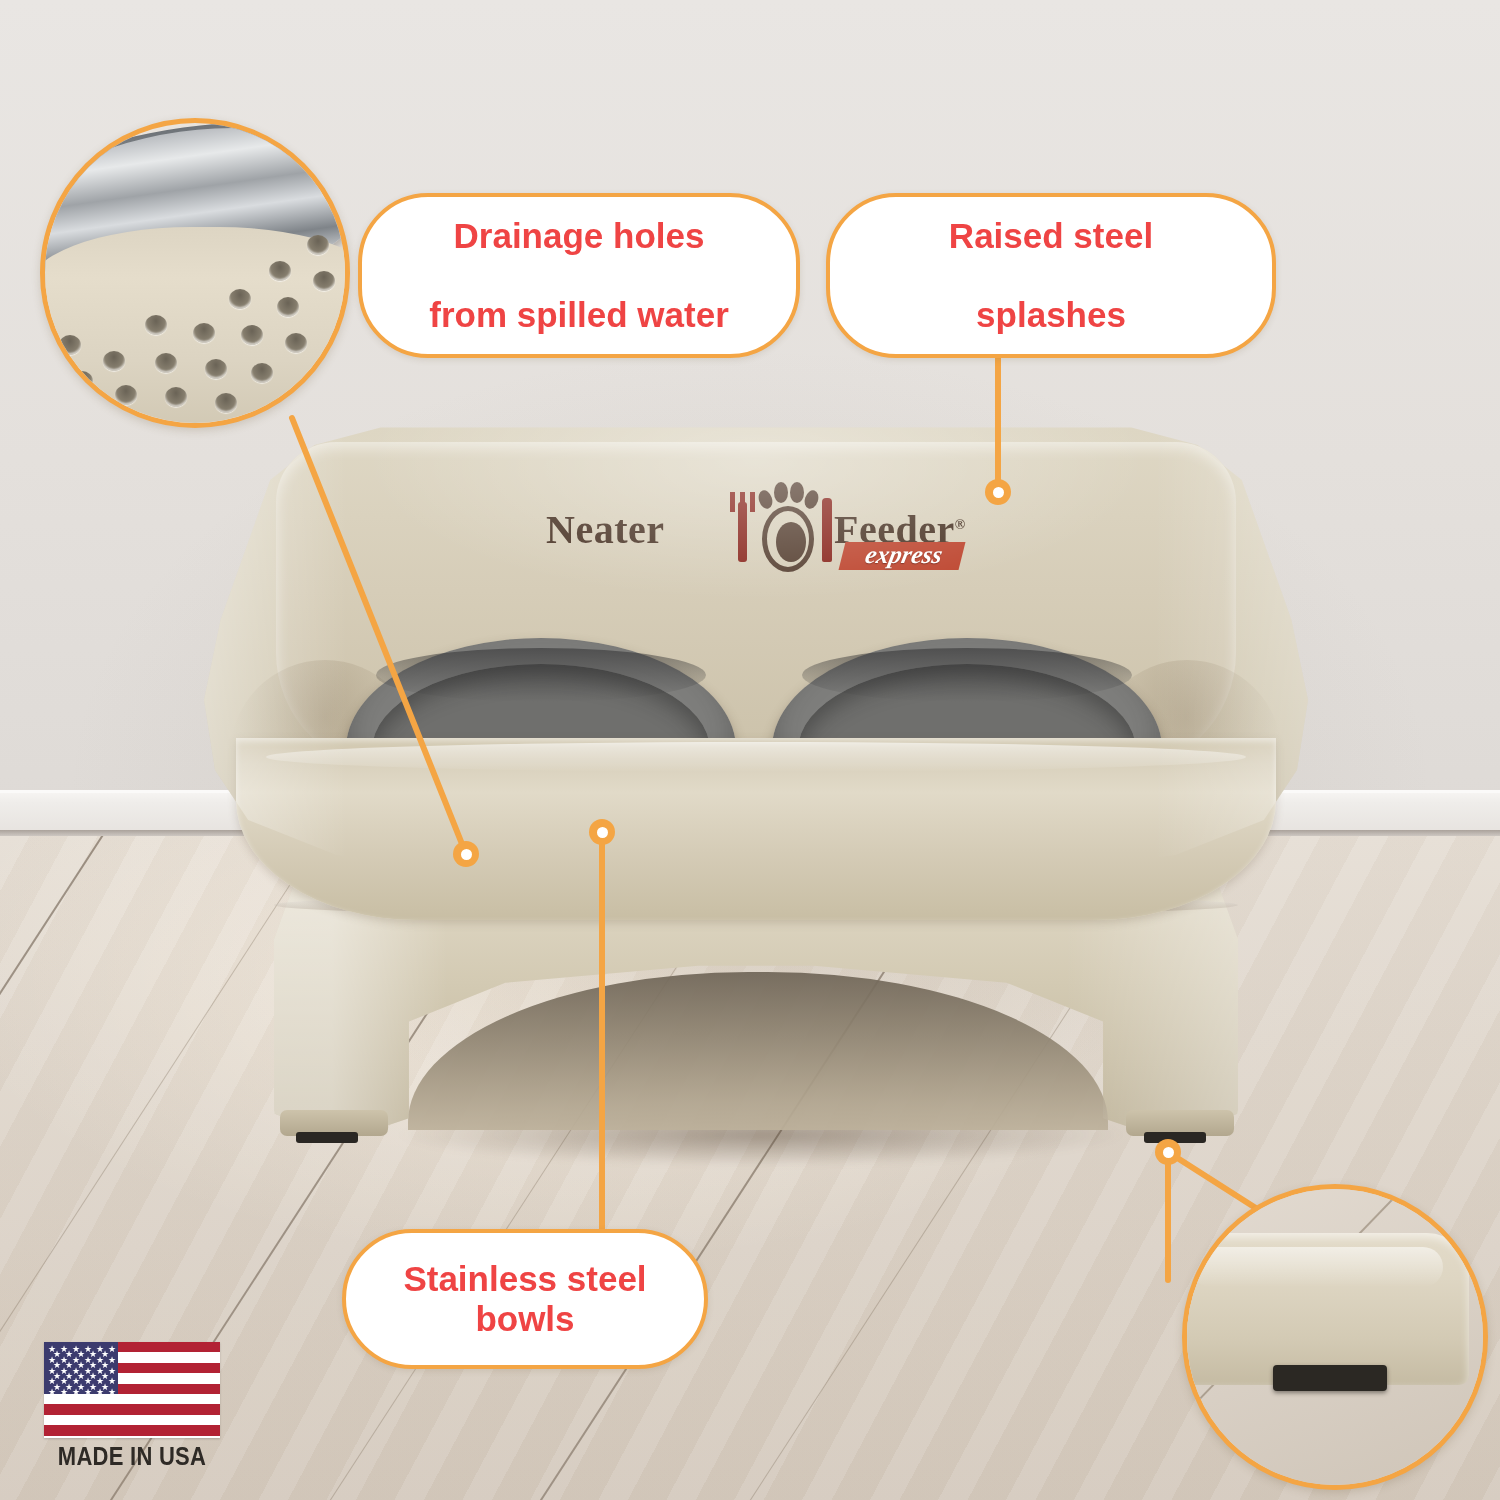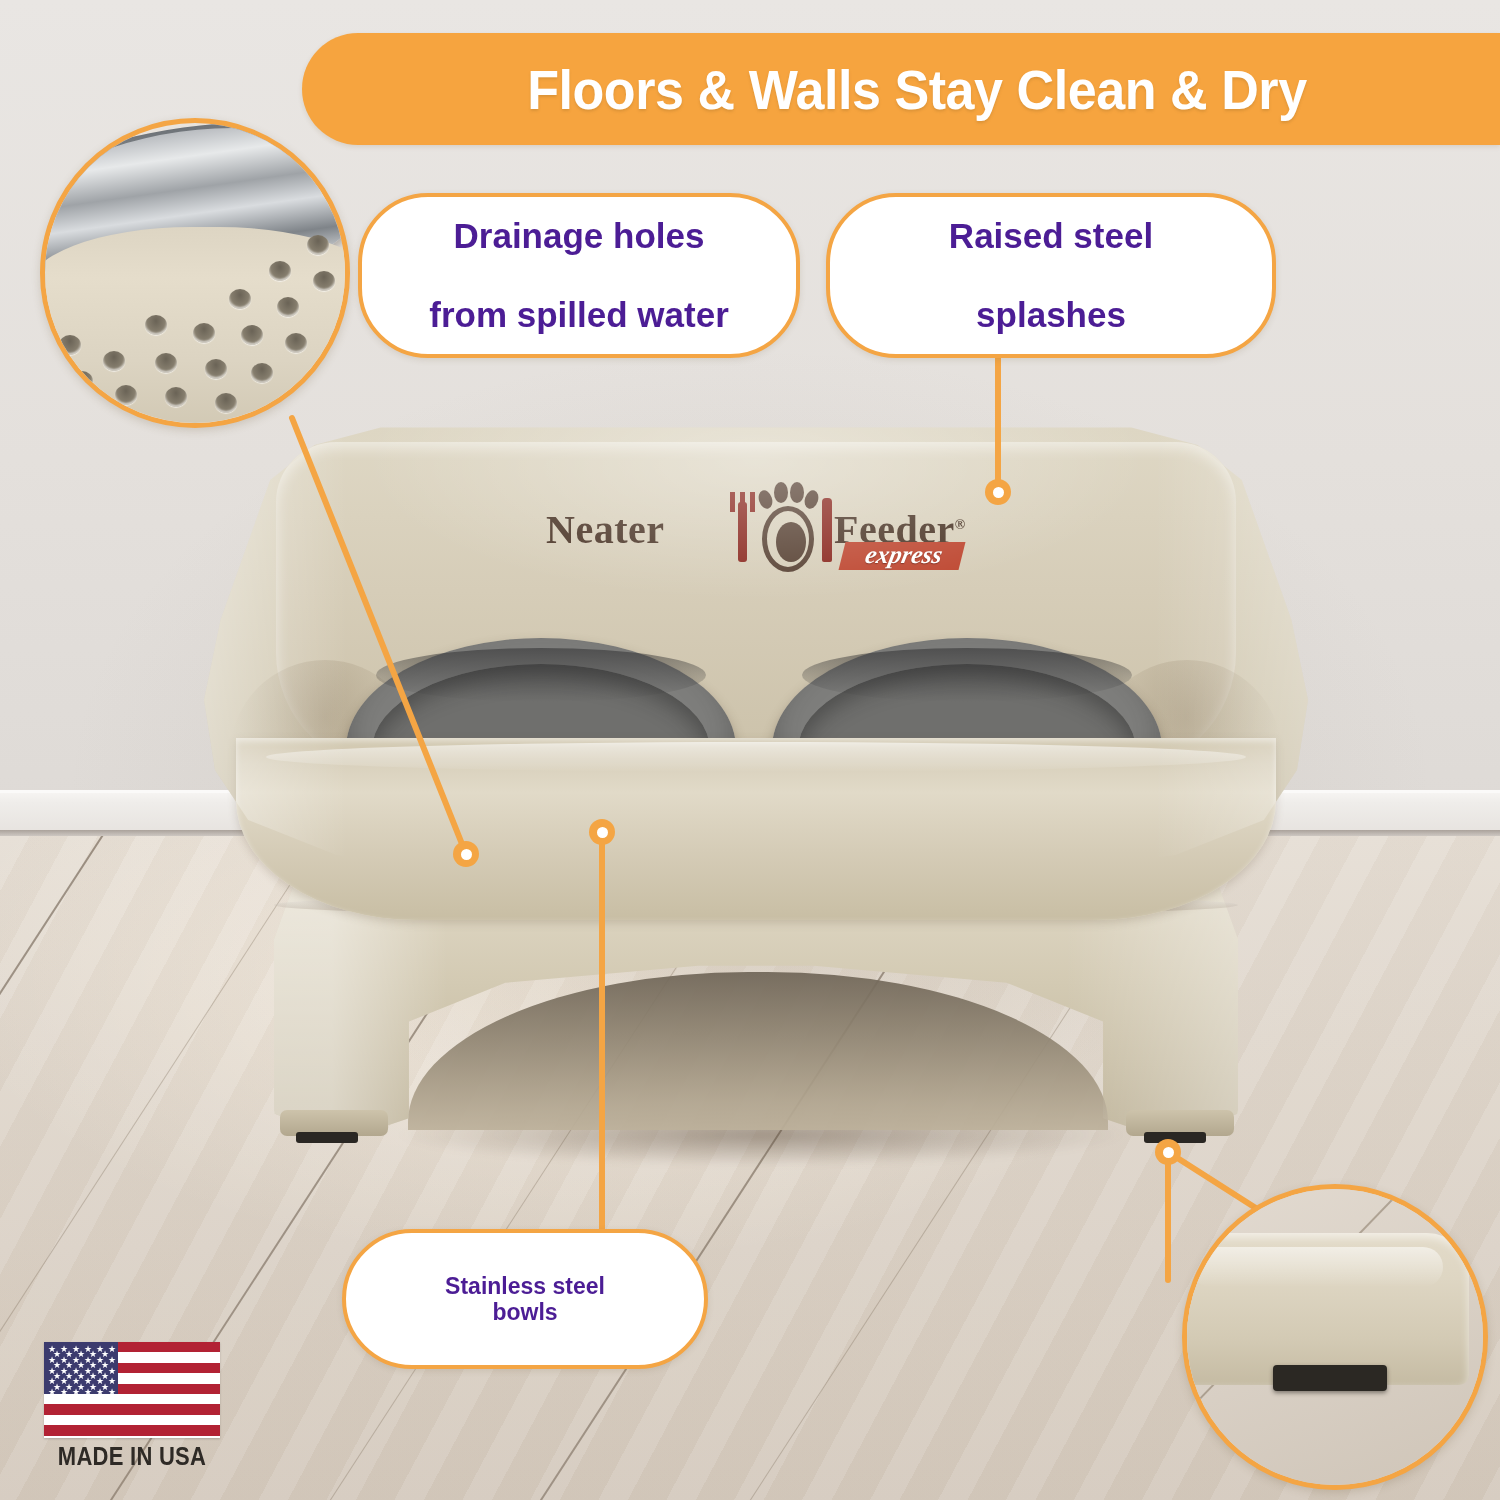--- a/index.html
+++ b/index.html
@@ -256,26 +256,26 @@
     font-family:"Liberation Sans", sans-serif;
     transform:scaleX(.93); white-space:nowrap;
     text-shadow:0 2px 3px rgba(160,110,40,.30);
     padding-left:34px;
   }
 
   
   .bubble{
     position:absolute; background:#ffffff; border:4px solid #f4a544;
     border-radius:70px; display:flex; align-items:center; justify-content:center;
-    text-align:center; color:#4c1d95; font-weight:700; line-height:1.14;
+    text-align:center; color:#ef4444; font-weight:700; line-height:1.14;
     box-shadow:0 2px 6px rgba(120,100,70,.16);
   }
   #bubble-drainage{ left:358px; top:193px; width:442px; height:165px; font-size:35px; }
   #bubble-raised  { left:826px; top:193px; width:450px; height:165px; font-size:35px; }
-  #bubble-bowls   { left:342px; top:1229px; width:366px; height:140px; font-size:23px; }
+  #bubble-bowls   { left:342px; top:1229px; width:366px; height:140px; font-size:35px; }
   #bubble-feet    { left:768px; top:1218px; width:400px; height:163px; font-size:35px; }
 
   
   .inset{
     position:absolute; border-radius:50%; border:5px solid #f4a544; overflow:hidden;
     box-shadow:0 3px 9px rgba(120,100,70,.22);
   }
   #inset-drainage{ left:40px; top:118px; width:310px; height:310px; background:#e9e4de; }
   .in-rim{
     position:absolute; left:-34px; top:8px; width:360px; height:160px;
@@ -470,23 +470,20 @@
     <div class="feet-floor">
       <i class="ln" style="left:40px;"></i>
       <i class="ln" style="left:190px;"></i>
       <i class="ln" style="left:330px;"></i>
     </div>
     <div class="feet-leg"></div>
     <div class="feet-leg-hi"></div>
     <div class="feet-pad"></div>
   </div>
 
-  <div id="header-banner">
-    <span class="title">Floors &amp; Walls Stay Clean &amp; Dry</span>
-  </div>
 
   <div class="bubble" id="bubble-drainage">
     <span>
       <span>Drainage holes</span><br>
       <br>
       <span>from spilled water</span>
     </span>
   </div>
   <div class="bubble" id="bubble-raised">
     <span>

